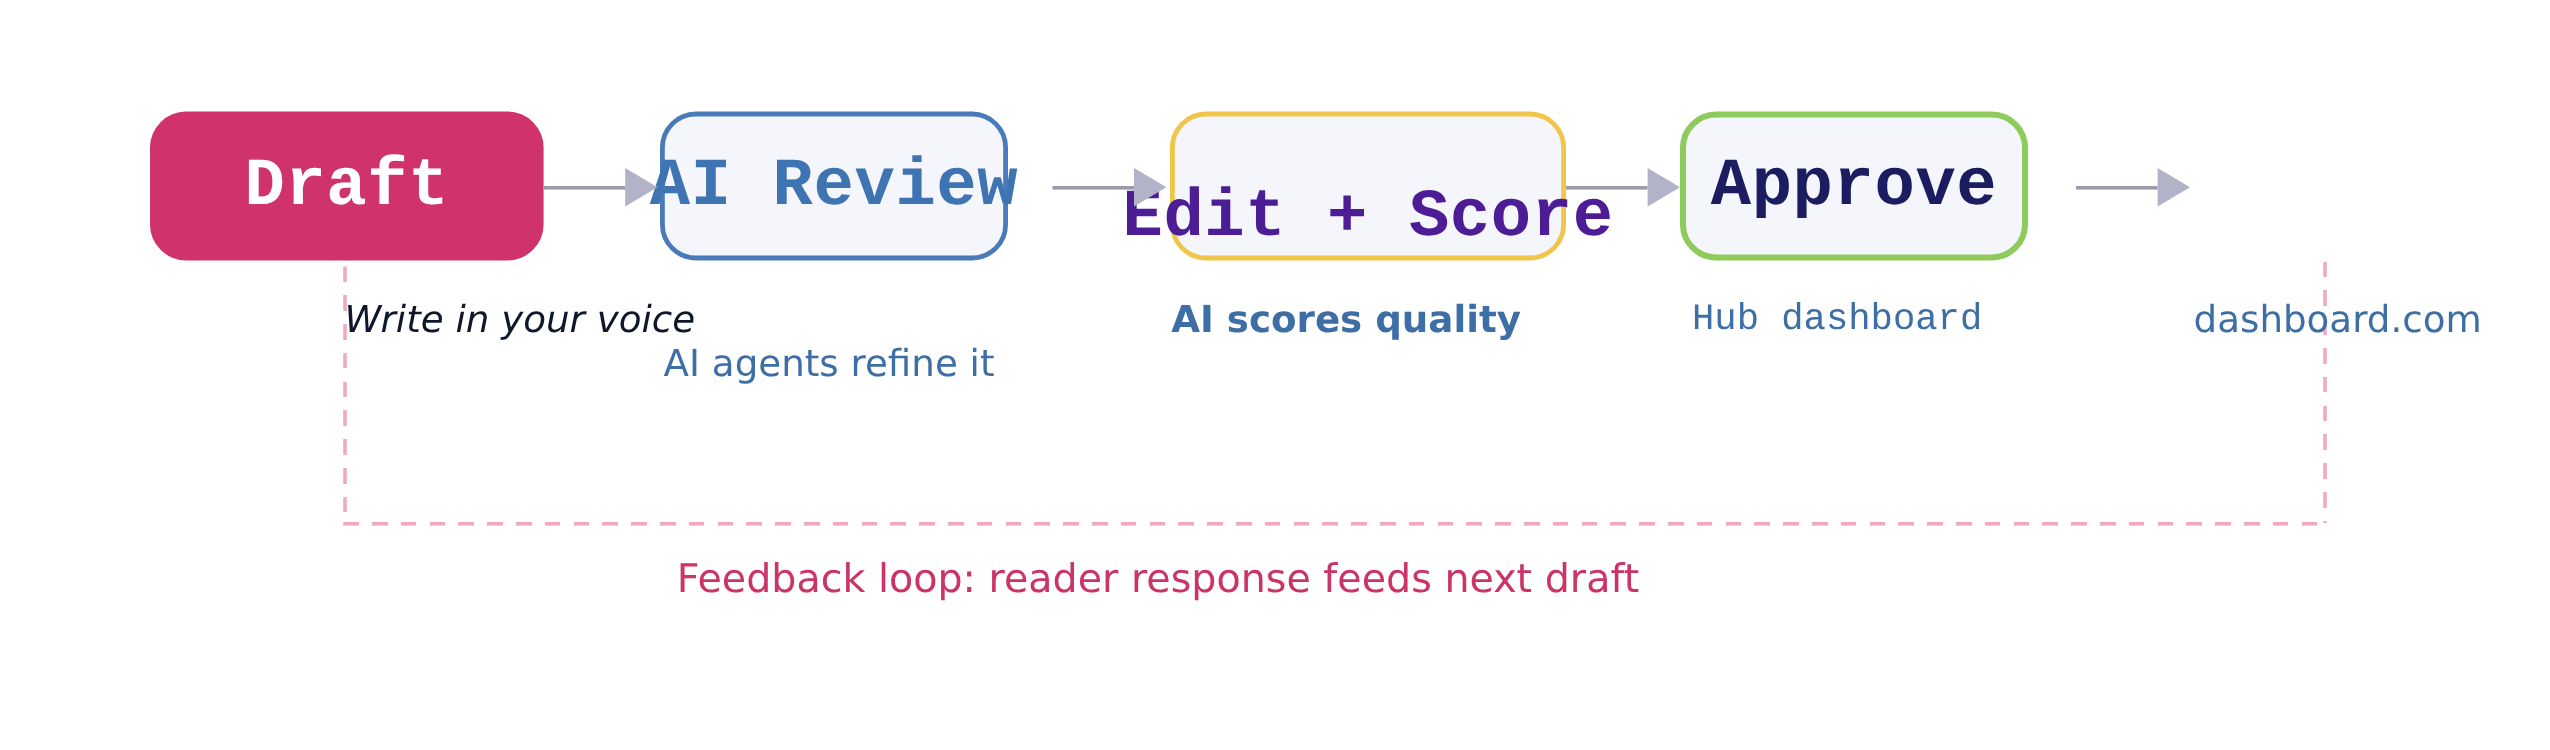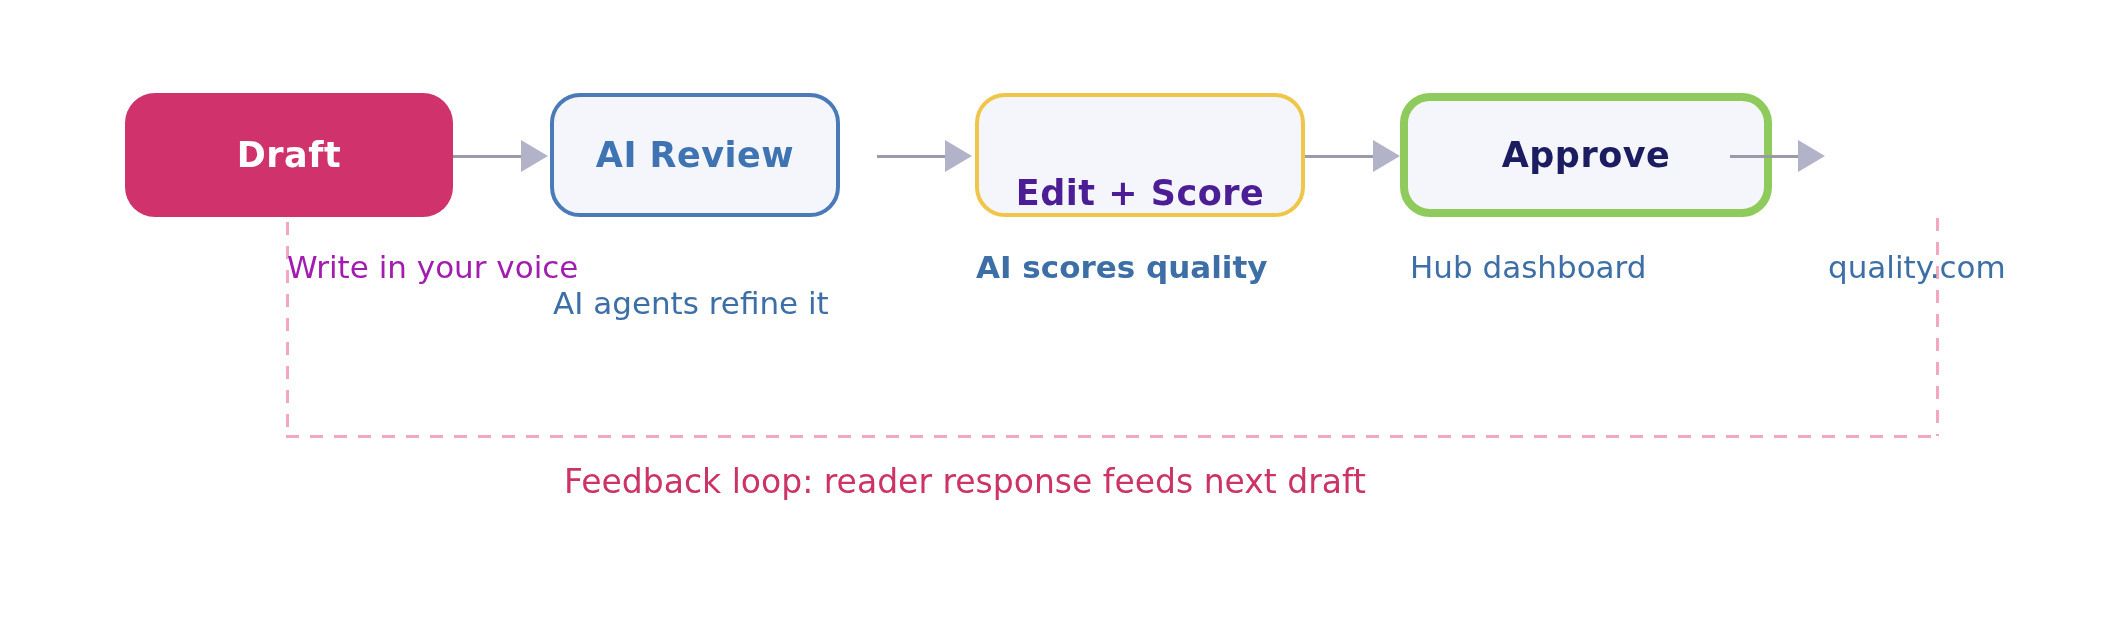--- a/index.html
+++ b/index.html
@@ -15,29 +15,30 @@
   
   .stage-box {
     position: absolute;
     top: 93px;
     height: 124px;
     border-radius: 30px;
     display: flex;
     align-items: center;
     justify-content: center;
     font-weight: bold;
-    font-size: 35px;
+    font-size: 56px;
     box-sizing: border-box;
     white-space: nowrap;
     letter-spacing: 0.5px;
+    font-family: Liberation Mono, monospace;
   }
   #box-0 { left: 125px;  width: 328px; background: #d0336b; color: #ffffff; }
   #box-1 { left: 550px;  width: 290px; background: #f4f6fb; color: #3f74b3; border: 4px solid #4a7ab8; }
   #box-2 { left: 975px;  width: 330px; background: #f4f6fb; color: #1c1c60; border: 4px solid #f0c64a; }
-  #box-3 { left: 1400px; width: 372px; background: #f4f6fb; color: #1c1c60; border: 8px solid #7f1d1d; }
+  #box-3 { left: 1400px; width: 290px; background: #f4f6fb; color: #1c1c60; border: 5px solid #7f1d1d; }
   #box-4 { left: 1825px; width: 227px; background: #8fca5c; color: #1c1c60; }
 
   
   .flow-arrow {
     position: absolute;
     top: 140px;
     height: 32px;
     display: flex;
     align-items: center;
   }
@@ -131,21 +132,21 @@
   </div>
   <div class="flow-arrow" id="arrow-2">
     <div class="arrow-line" style="background: rgb(154, 154, 171);"></div>
     <div class="arrow-head" style="border-left-color: rgb(178, 178, 200);"></div>
   </div>
   <div class="flow-arrow" id="arrow-3">
     <div class="arrow-line" style="background: rgb(154, 154, 171);"></div>
     <div class="arrow-head" style="border-left-color: rgb(178, 178, 200);"></div>
   </div>
 
-  <div class="caption" id="cap-0" style="color: #a21caf;">Write in your voice</div>
+  <div class="caption" id="cap-0" style="color: #0f172a; font-style: italic;">Write in your voice</div>
   <div class="caption" id="cap-1" style="color: rgb(61, 111, 166);">AI agents refine it</div>
   <div class="caption" id="cap-2" style="color: rgb(61, 111, 166);">AI scores quality</div>
-  <div class="caption" id="cap-3" style="color: rgb(61, 111, 166);">Hub dashboard</div>
-  <div class="caption" id="cap-4" style="color: rgb(61, 111, 166);">quality.com</div>
+  <div class="caption" id="cap-3" style="color: rgb(61, 111, 166); font-family: Liberation Mono, monospace;">Hub dashboard</div>
+  <div class="caption" id="cap-4" style="color: rgb(61, 111, 166);">dashboard.com</div>
 
   <div class="feedback-label" style="color: rgb(204, 51, 102);">Feedback loop: reader response feeds next draft</div>
 
 </div>
 
 </body></html>

